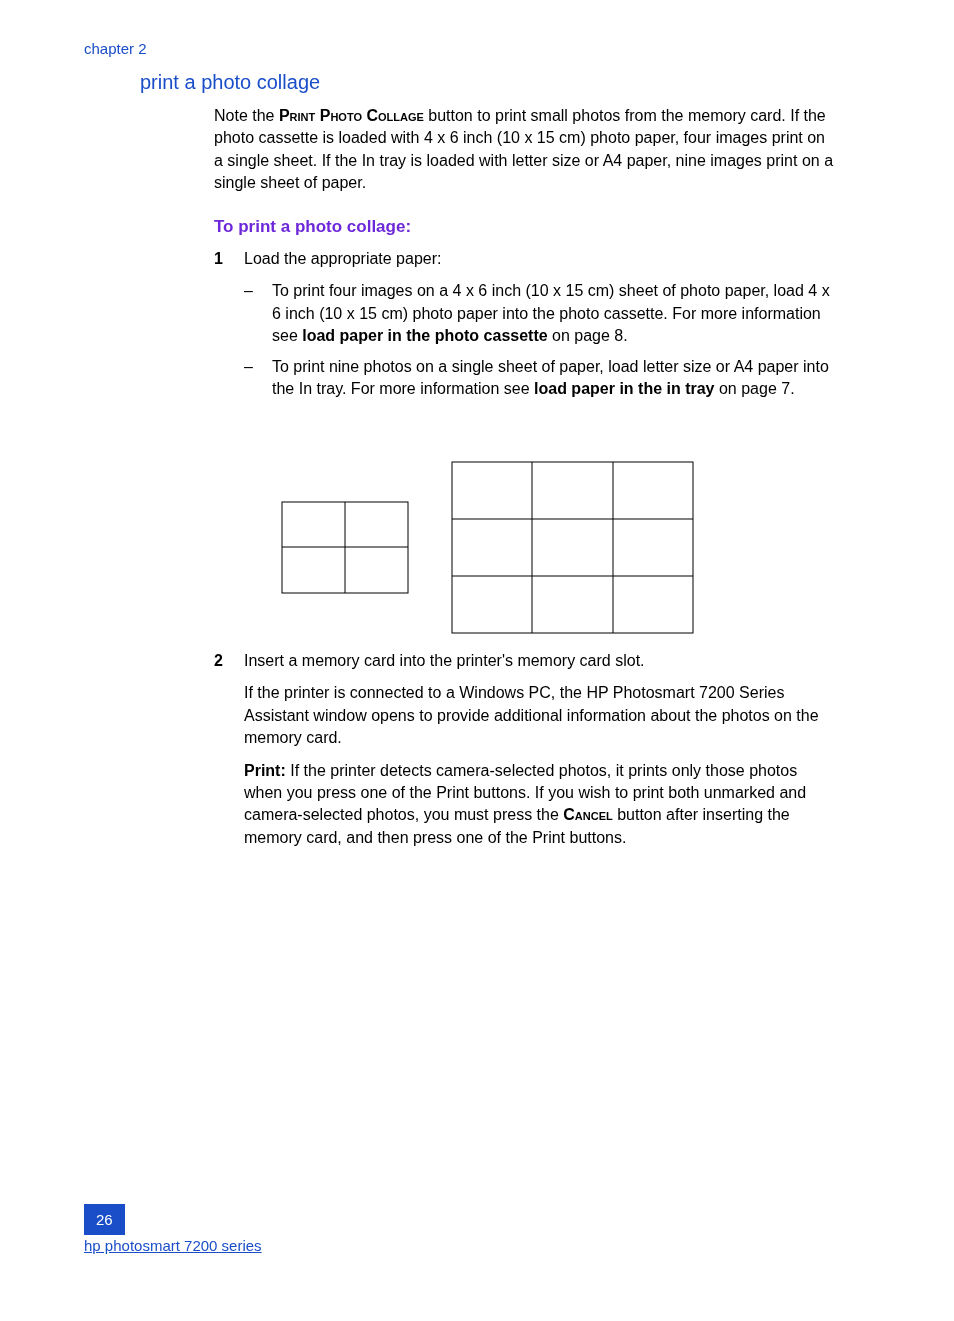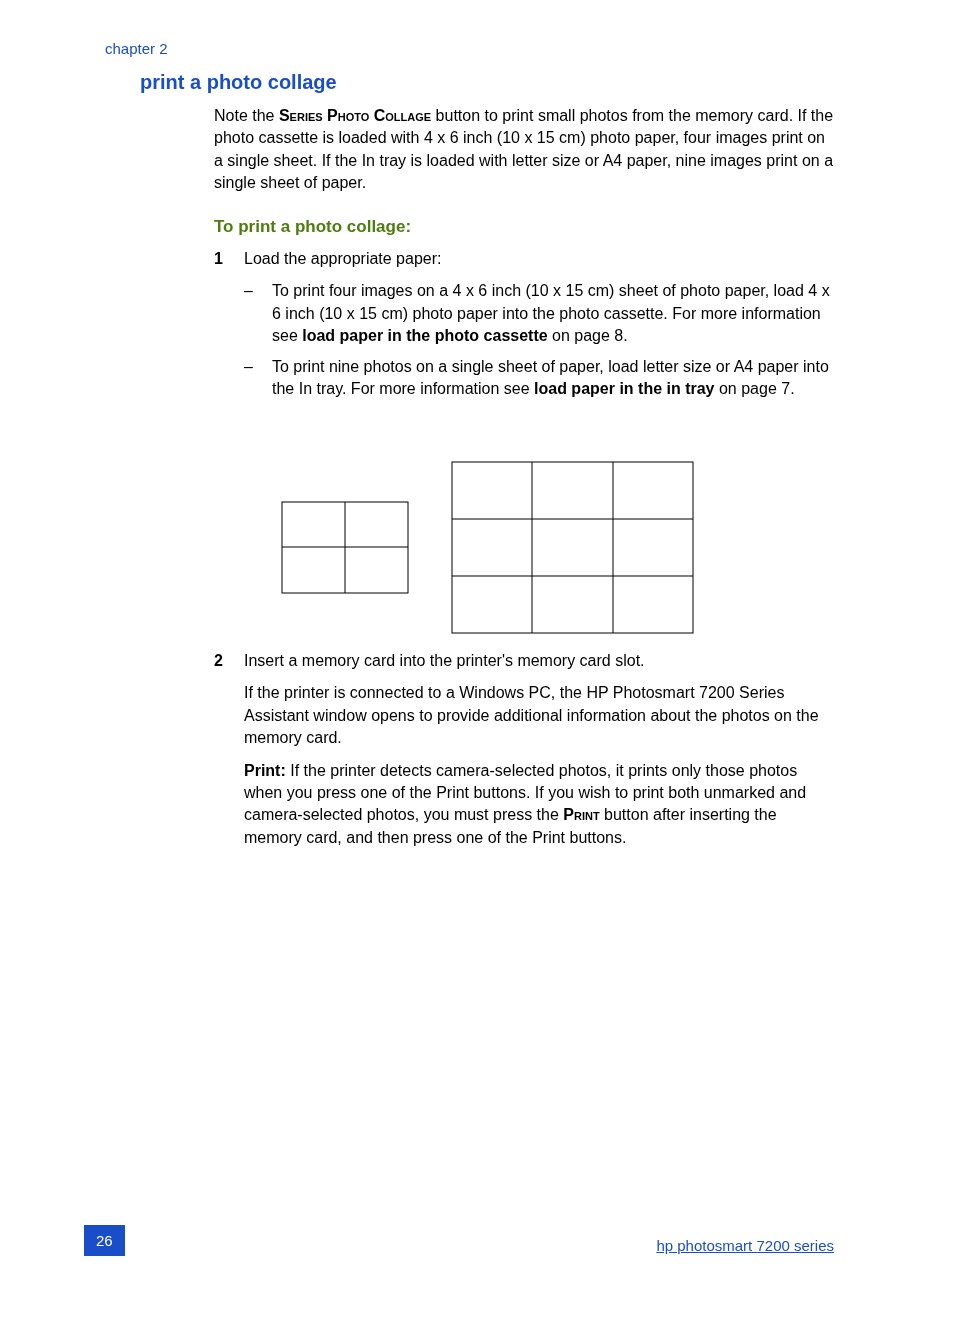--- a/index.html
+++ b/index.html
@@ -18,38 +18,37 @@
     position: relative;
     width: 100%;
     height: 100%;
   }
   .chapter {
     position: absolute;
     top: 38px;
     left: 84px;
     color: #1a4ec9;
     font-size: 15px;
-    margin-left: 21px;
   }
   .section-title {
     position: absolute;
     top: 68px;
     left: 140px;
     color: #1a4ec9;
     font-size: 20px;
-    font-weight: bold;
+    font-weight: normal;
   }
   .body-block {
     position: absolute;
     left: 214px;
     right: 120px;
   }
   .intro { top: 105px; }
   .subhead {
-    color: #4d7c0f;
+    color: #6d28d9;
     font-weight: bold;
     font-size: 17px;
   }
   .subhead-block { top: 215px; }
   .steps { top: 248px; left:214px; right:120px; position:absolute; }
   .step-row {
     display: flex;
     margin-bottom: 10px;
   }
   .step-num {
@@ -83,21 +82,22 @@
   .grid-svg { display:block; }
   .steps2 { top: 650px; left:214px; right:120px; position:absolute; }
   .para-gap { }
   .footer-bar {
     position: absolute;
     bottom: 65px;
     left: 84px;
     right: 120px;
     display: flex;
     justify-content: space-between;
-    align-items: flex-end;
+    align-items: flex-start;
+    flex-direction: column;
   }
   .page-num {
     background: #1a4ec9;
     color: #fff;
     padding: 5px 12px;
     font-size: 15px;
   }
   .footer-text {
     color: #1a4ec9;
     font-size: 15px;
@@ -107,21 +107,21 @@
 </head>
 <body>
 
 <div class="page">
 
   <div class="chapter">chapter 2</div>
 
   <div class="section-title">print a photo collage</div>
 
   <div class="body-block intro">
-    <span>Note the </span><span class="smallcaps-bold">Series Photo Collage</span><span> button to print small photos from the memory card. If the photo cassette is loaded with 4 x 6 inch (10 x 15 cm) photo paper, four images print on a single sheet. If the In tray is loaded with letter size or A4 paper, nine images print on a single sheet of paper.</span>
+    <span>Note the </span><span class="smallcaps-bold">Print Photo Collage</span><span> button to print small photos from the memory card. If the photo cassette is loaded with 4 x 6 inch (10 x 15 cm) photo paper, four images print on a single sheet. If the In tray is loaded with letter size or A4 paper, nine images print on a single sheet of paper.</span>
   </div>
 
   <div class="body-block subhead-block">
     <span class="subhead">To print a photo collage:</span>
   </div>
 
   <div class="steps">
     <div class="step-row">
       <div class="step-num">1</div>
       <div class="step-text">Load the appropriate paper:</div>
@@ -160,21 +160,21 @@
       <div class="step-num">2</div>
       <div class="step-text">Insert a memory card into the printer's memory card slot.</div>
     </div>
     <div class="step-row para-gap">
       <div class="step-num"></div>
       <div class="step-text">If the printer is connected to a Windows PC, the HP Photosmart 7200 Series Assistant window opens to provide additional information about the photos on the memory card.</div>
     </div>
     <div class="step-row para-gap">
       <div class="step-num"></div>
       <div class="step-text">
-        <span class="inline-bold">Print:</span><span>  If the printer detects camera-selected photos, it prints only those photos when you press one of the Print buttons. If you wish to print both unmarked and camera-selected photos, you must press the </span><span class="smallcaps-bold">Print</span><span> button after inserting the memory card, and then press one of the Print buttons.</span>
+        <span class="inline-bold">Print:</span><span>  If the printer detects camera-selected photos, it prints only those photos when you press one of the Print buttons. If you wish to print both unmarked and camera-selected photos, you must press the </span><span class="smallcaps-bold">Cancel</span><span> button after inserting the memory card, and then press one of the Print buttons.</span>
       </div>
     </div>
   </div>
 
   <div class="footer-bar">
     <div class="page-num">26</div>
     <div class="footer-text">hp photosmart 7200 series</div>
   </div>
 
 </div>

